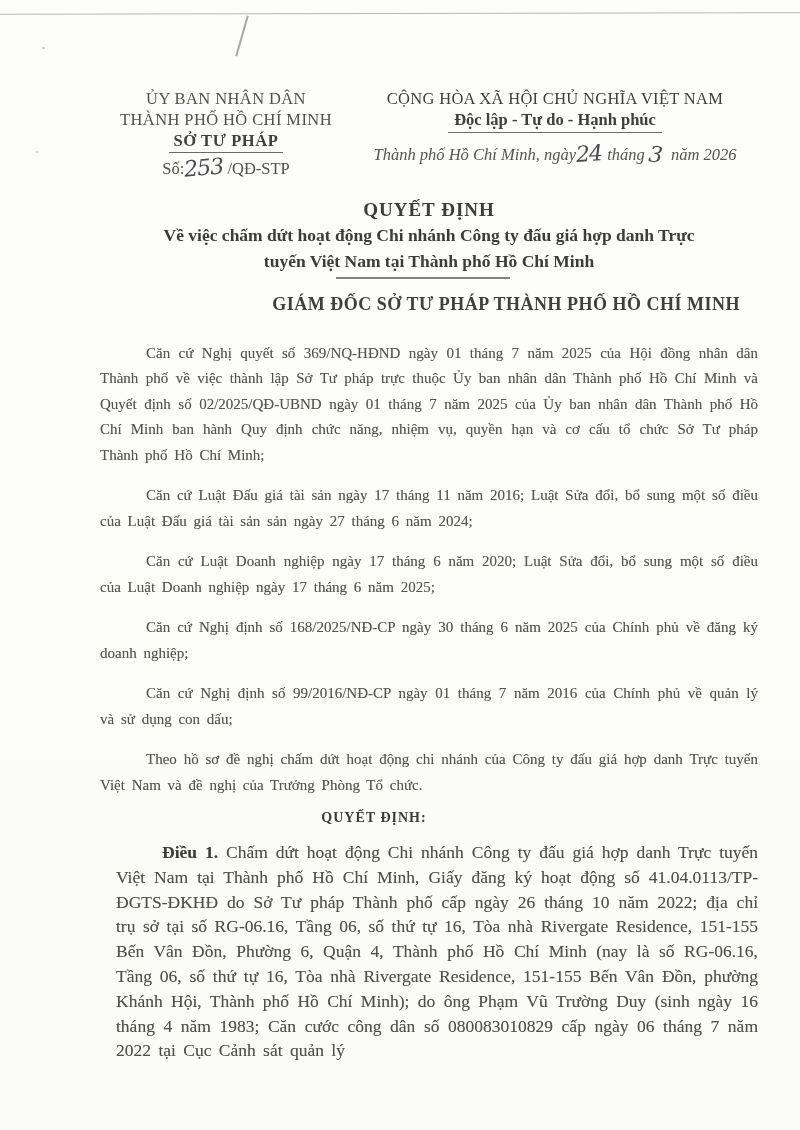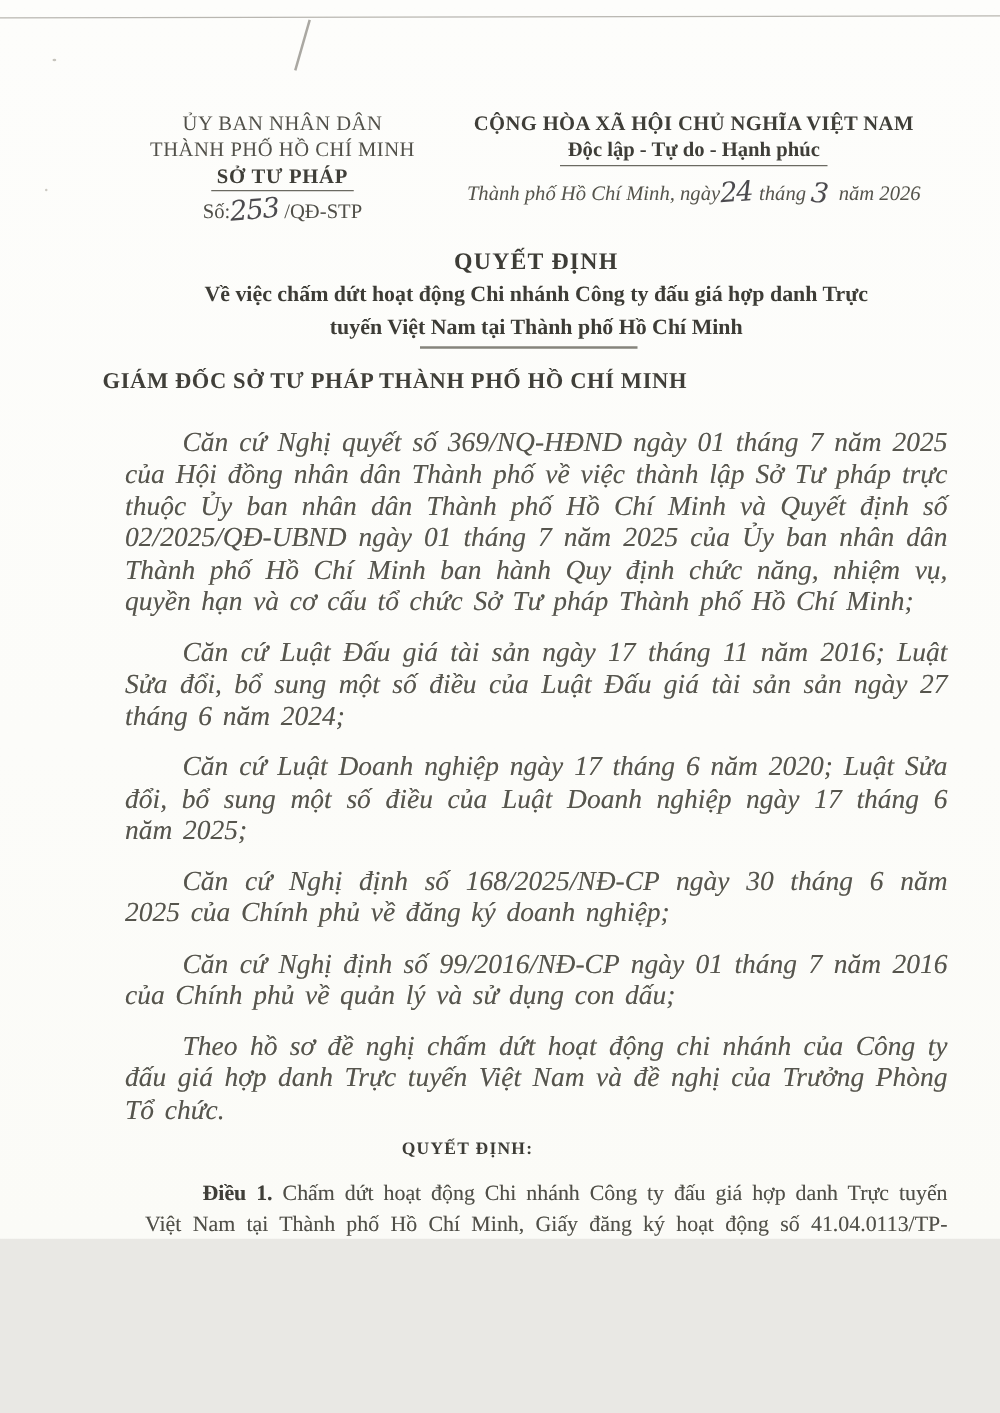--- a/index.html
+++ b/index.html
@@ -3,60 +3,60 @@
 <meta charset="utf-8">
 <style>
   html,body{margin:0;padding:0;}
   body{
     width:800px;height:1130px;overflow:hidden;
     background:#e9e8e4;
     font-family:"Liberation Serif","DejaVu Serif",serif;
   }
   .page{
     position:relative;
-    width:800px;height:991px;
+    width:800px;height:1130px;
     background:linear-gradient(180deg,#fdfdfb 0%,#fcfcf9 60%,#fbfbf7 100%);
     box-sizing:border-box;
     padding:88px 42px 0 100px;
     color:#47463f;
     overflow:hidden;
   }
   
   .top-line{position:absolute;top:13px;left:0;width:800px;height:1px;background:#b9b7b1;transform:rotate(-0.12deg);}
   .slash-mark{position:absolute;top:15px;left:241px;width:1.5px;height:42px;background:#aaa8a2;transform:rotate(16deg);}
   .speck-a{position:absolute;top:47px;left:42px;width:3px;height:2px;background:#c6c4bd;border-radius:50%;}
   .speck-b{position:absolute;top:151px;left:36px;width:2px;height:2px;background:#ccc9c2;border-radius:50%;}
   
   .doc-header{display:flex;align-items:flex-start;}
   .issuer-block{width:252px;flex:0 0 252px;text-align:center;font-size:16.5px;line-height:21px;color:#52514a;}
   .issuer-block .org-line{letter-spacing:.4px;}
   .issuer-dept{display:inline-block;font-weight:bold;color:#3f3e38;letter-spacing:.6px;
     border-bottom:1.5px solid #6b6a62;padding:0 4px 1px;}
   .doc-number{margin-top:5px;font-size:16.5px;color:#504f48;white-space:nowrap;}
   .national-block{flex:1;text-align:center;color:#3f3e38;}
-  .country-line{font-weight:bold;font-size:16.5px;letter-spacing:.3px;line-height:21px;text-align:center;}
+  .country-line{font-weight:normal;font-size:16.5px;letter-spacing:.3px;line-height:21px;text-align:center;}
   .motto-line{display:inline-block;font-weight:bold;font-size:16.5px;line-height:21px;
     border-bottom:1.5px solid #6b6a62;padding:0 6px 2px;}
   .date-line{margin-top:12px;font-style:italic;font-size:16.5px;color:#55544c;white-space:nowrap;}
   .hand{font-family:"DejaVu Serif",serif;font-style:italic;font-size:22px;line-height:0;
     color:#4b4a4e;display:inline-block;}
   .hand-no{transform:rotate(-5deg) translateY(1px);letter-spacing:-1px;}
   .hand-day{transform:rotate(-4deg) translateY(1px);letter-spacing:-1px;margin:0 1px 0 0;}
   .hand-month{transform:rotate(6deg) translateY(2px);margin:0 4px;}
   
   .title-block{margin-top:19px;text-align:center;color:#3d3c36;}
   .decision-kind{font-weight:bold;font-size:19px;letter-spacing:1px;line-height:24px;}
   .subject{font-weight:bold;font-size:17.5px;line-height:26px;margin-top:0;}
   .subject-underline{width:174px;height:1.5px;background:#85847c;margin:3px auto 0 auto;transform:translateX(-6px);}
-  .authority{margin-top:15px;text-align:left;font-weight:bold;font-size:18px;
+  .authority{margin-top:15px;text-align:right;font-weight:bold;font-size:18px;
     letter-spacing:.5px;color:#403f39;transform:translateX(-18px);}
   
   .recitals{margin-top:26px;}
   .recital{
-    margin:15px 0 9px 0;font-style:italic;font-size:22px;line-height:25.5px;
+    margin:15px 0 9px 0;font-size:15px;line-height:25.5px;
     text-align:justify;text-indent:46px;color:#56554d;word-spacing:3px;
     text-shadow:0 0 .5px rgba(90,89,82,.45);
   }
   .resolution-heading{margin-top:12px;text-align:center;font-weight:bold;font-size:14px;
     letter-spacing:1px;color:#3d3c36;transform:translateX(-55px);}
   .article{
     margin:14px 0 0 16px;font-size:17.5px;line-height:24.8px;text-align:justify;
     text-indent:46px;color:#504f48;word-spacing:3px;
     text-shadow:0 0 .5px rgba(85,84,78,.4);
   }

